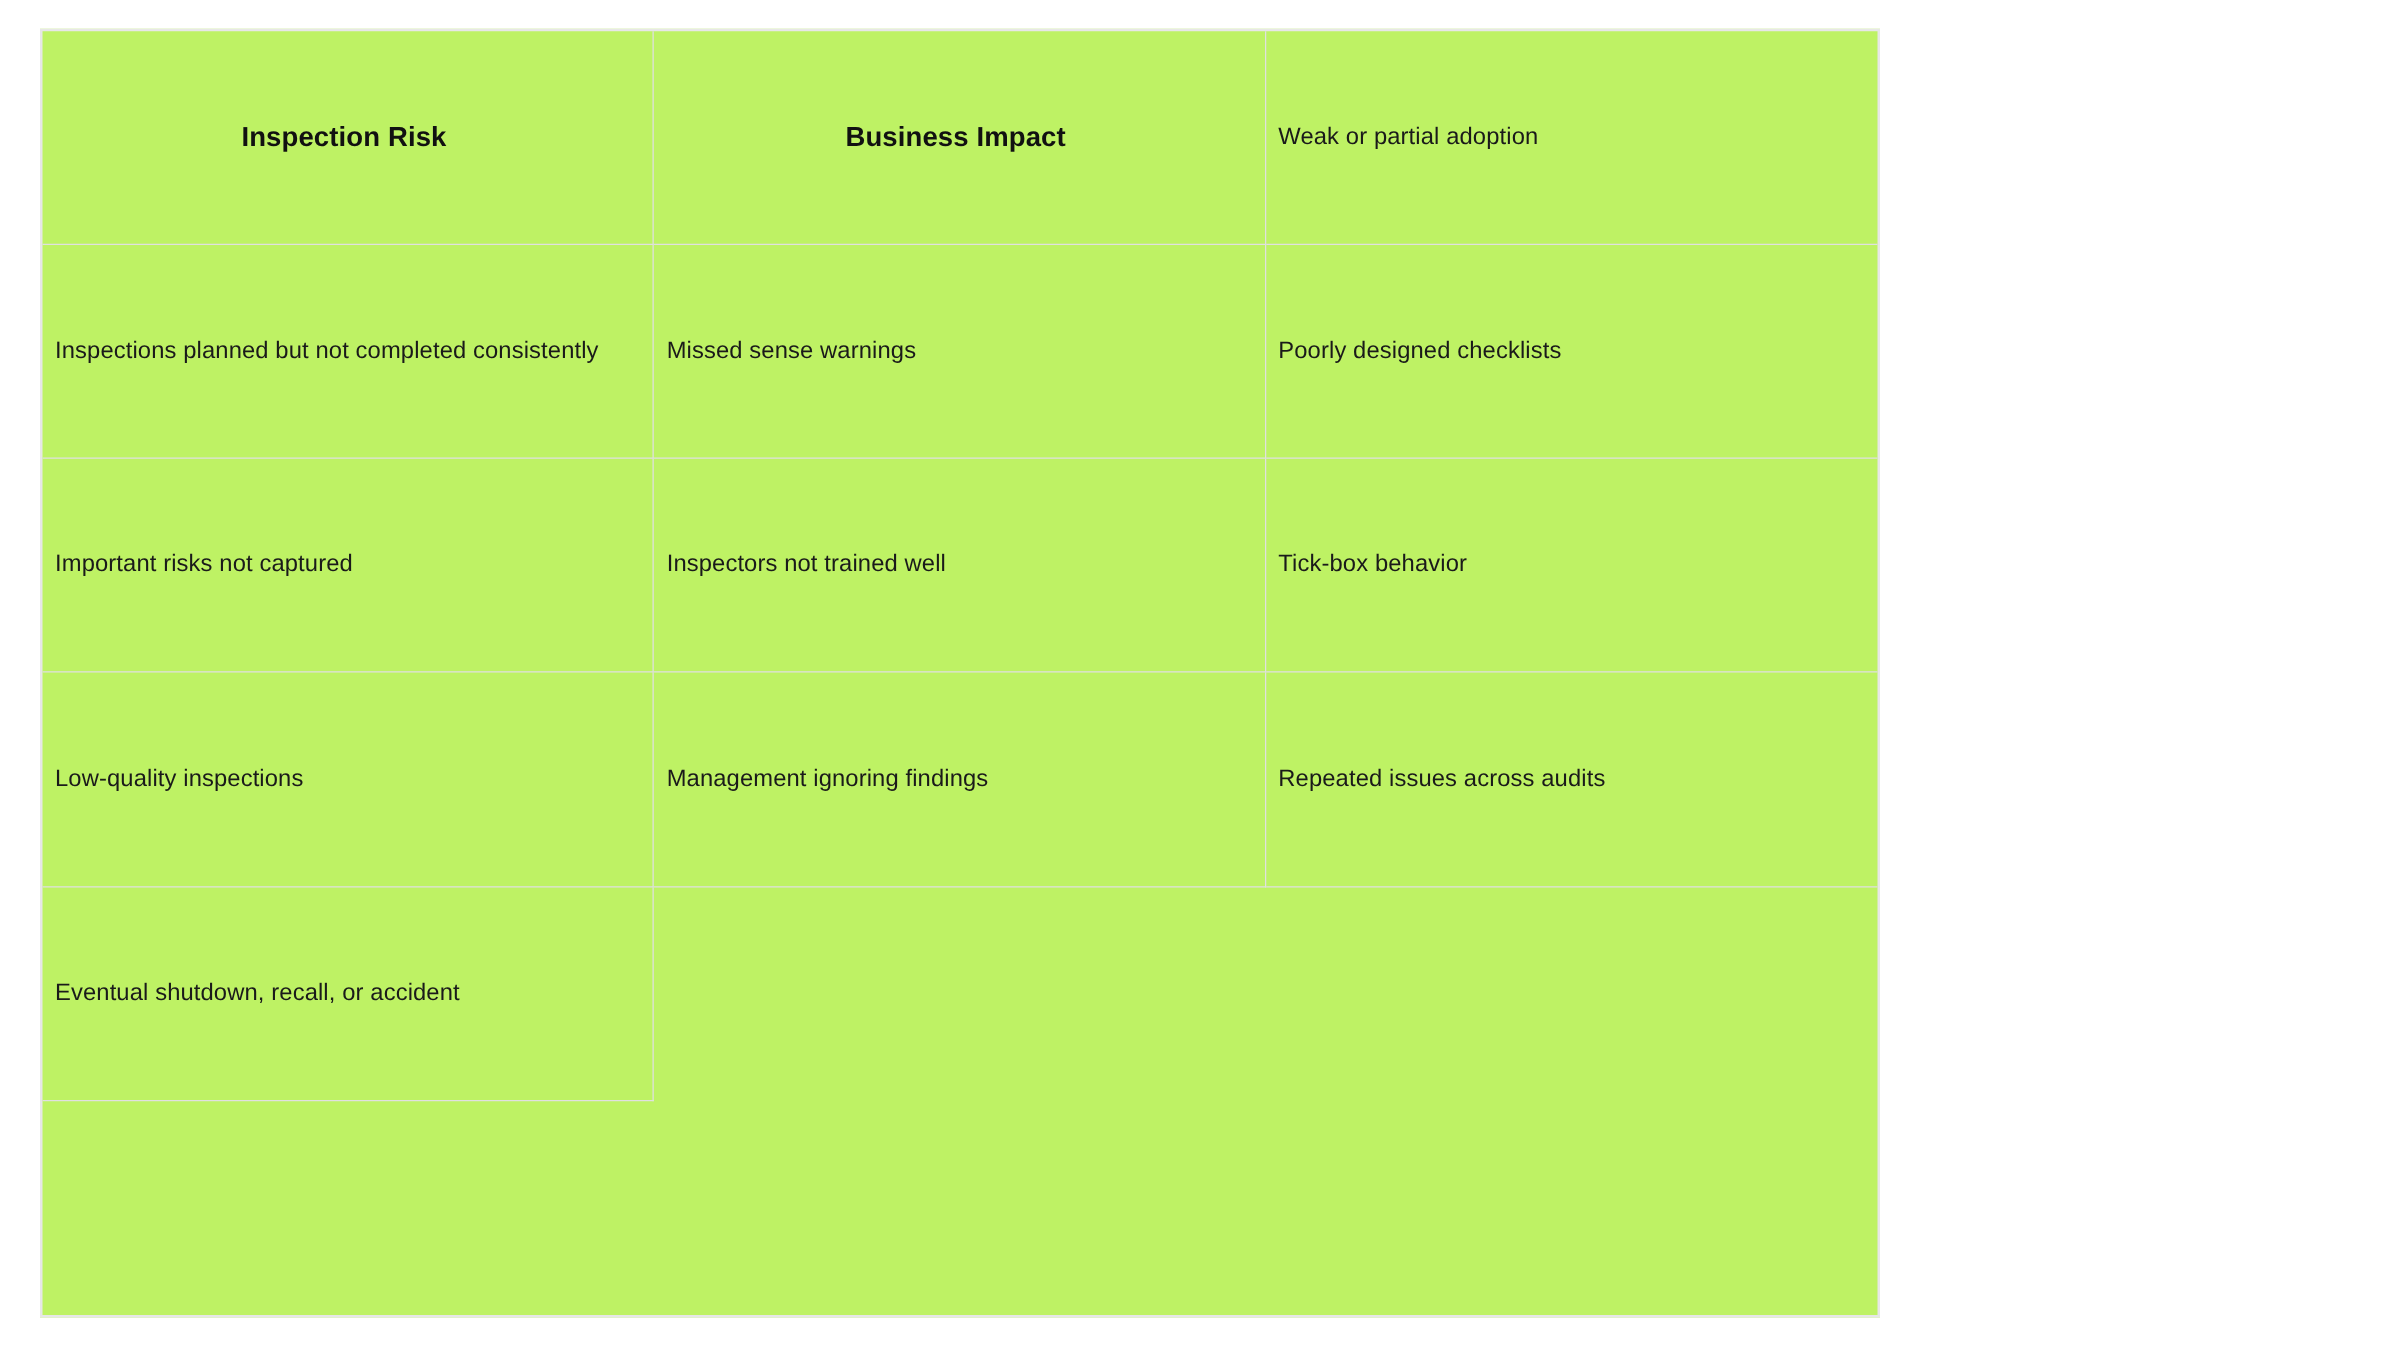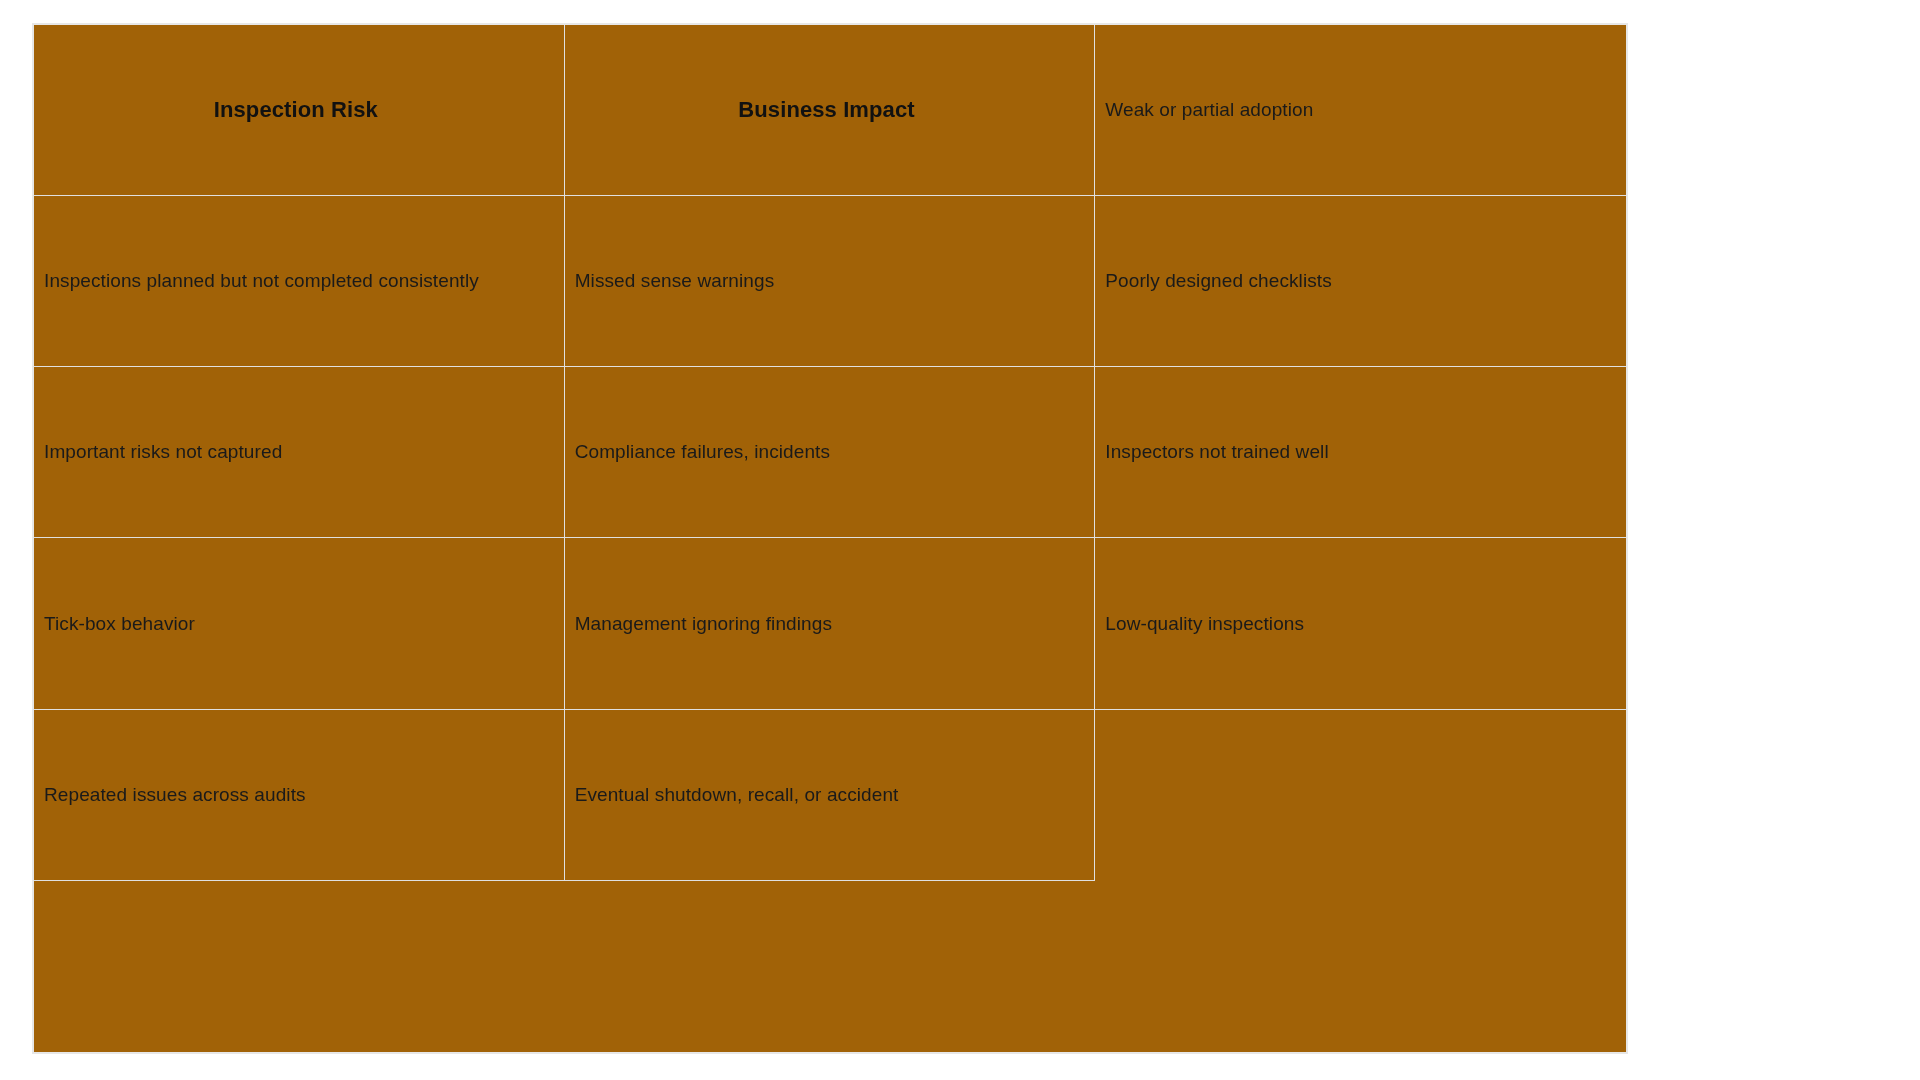--- a/index.html
+++ b/index.html
@@ -14,25 +14,25 @@
   .canvas {
     position: relative;
     width: 1920px;
     height: 1080px;
     background: #ffffff;
   }
   .risk-table {
     position: absolute;
     left: 32px;
     top: 23px;
-    width: 1596px;
+    width: 1472px;
     height: 1031px;
     box-sizing: border-box;
     border: 2px solid #e7e7e7;
-    background: #a16207;
+    background: #bef264;
     display: grid;
     grid-template-columns: repeat(3, 1fr);
     grid-template-rows: 171px repeat(5, 1fr);
   }
   .cell {
     box-sizing: border-box;
     border-right: 1px solid #e0e0e0;
     border-bottom: 1px solid #e0e0e0;
     display: flex;
     align-items: center;
@@ -68,24 +68,23 @@
     <div class="cell header">Inspection Risk</div>
     <div class="cell header">Business Impact</div>
 
     <div class="cell">Weak or partial adoption</div>
     <div class="cell">Inspections planned but not completed consistently</div>
 
     <div class="cell">Missed sense warnings</div>
 
     <div class="cell">Poorly designed checklists</div>
     <div class="cell">Important risks not captured</div>
-    <div class="cell">Compliance failures, incidents</div>
 
     <div class="cell">Inspectors not trained well</div>
     <div class="cell">Tick-box behavior</div>
+    <div class="cell">Low-quality inspections</div>
+
     <div class="cell">Management ignoring findings</div>
-
-    <div class="cell">Low-quality inspections</div>
     <div class="cell">Repeated issues across audits</div>
     <div class="cell">Eventual shutdown, recall, or accident</div>
 
   </div>
 </div>
 
 </body></html>

